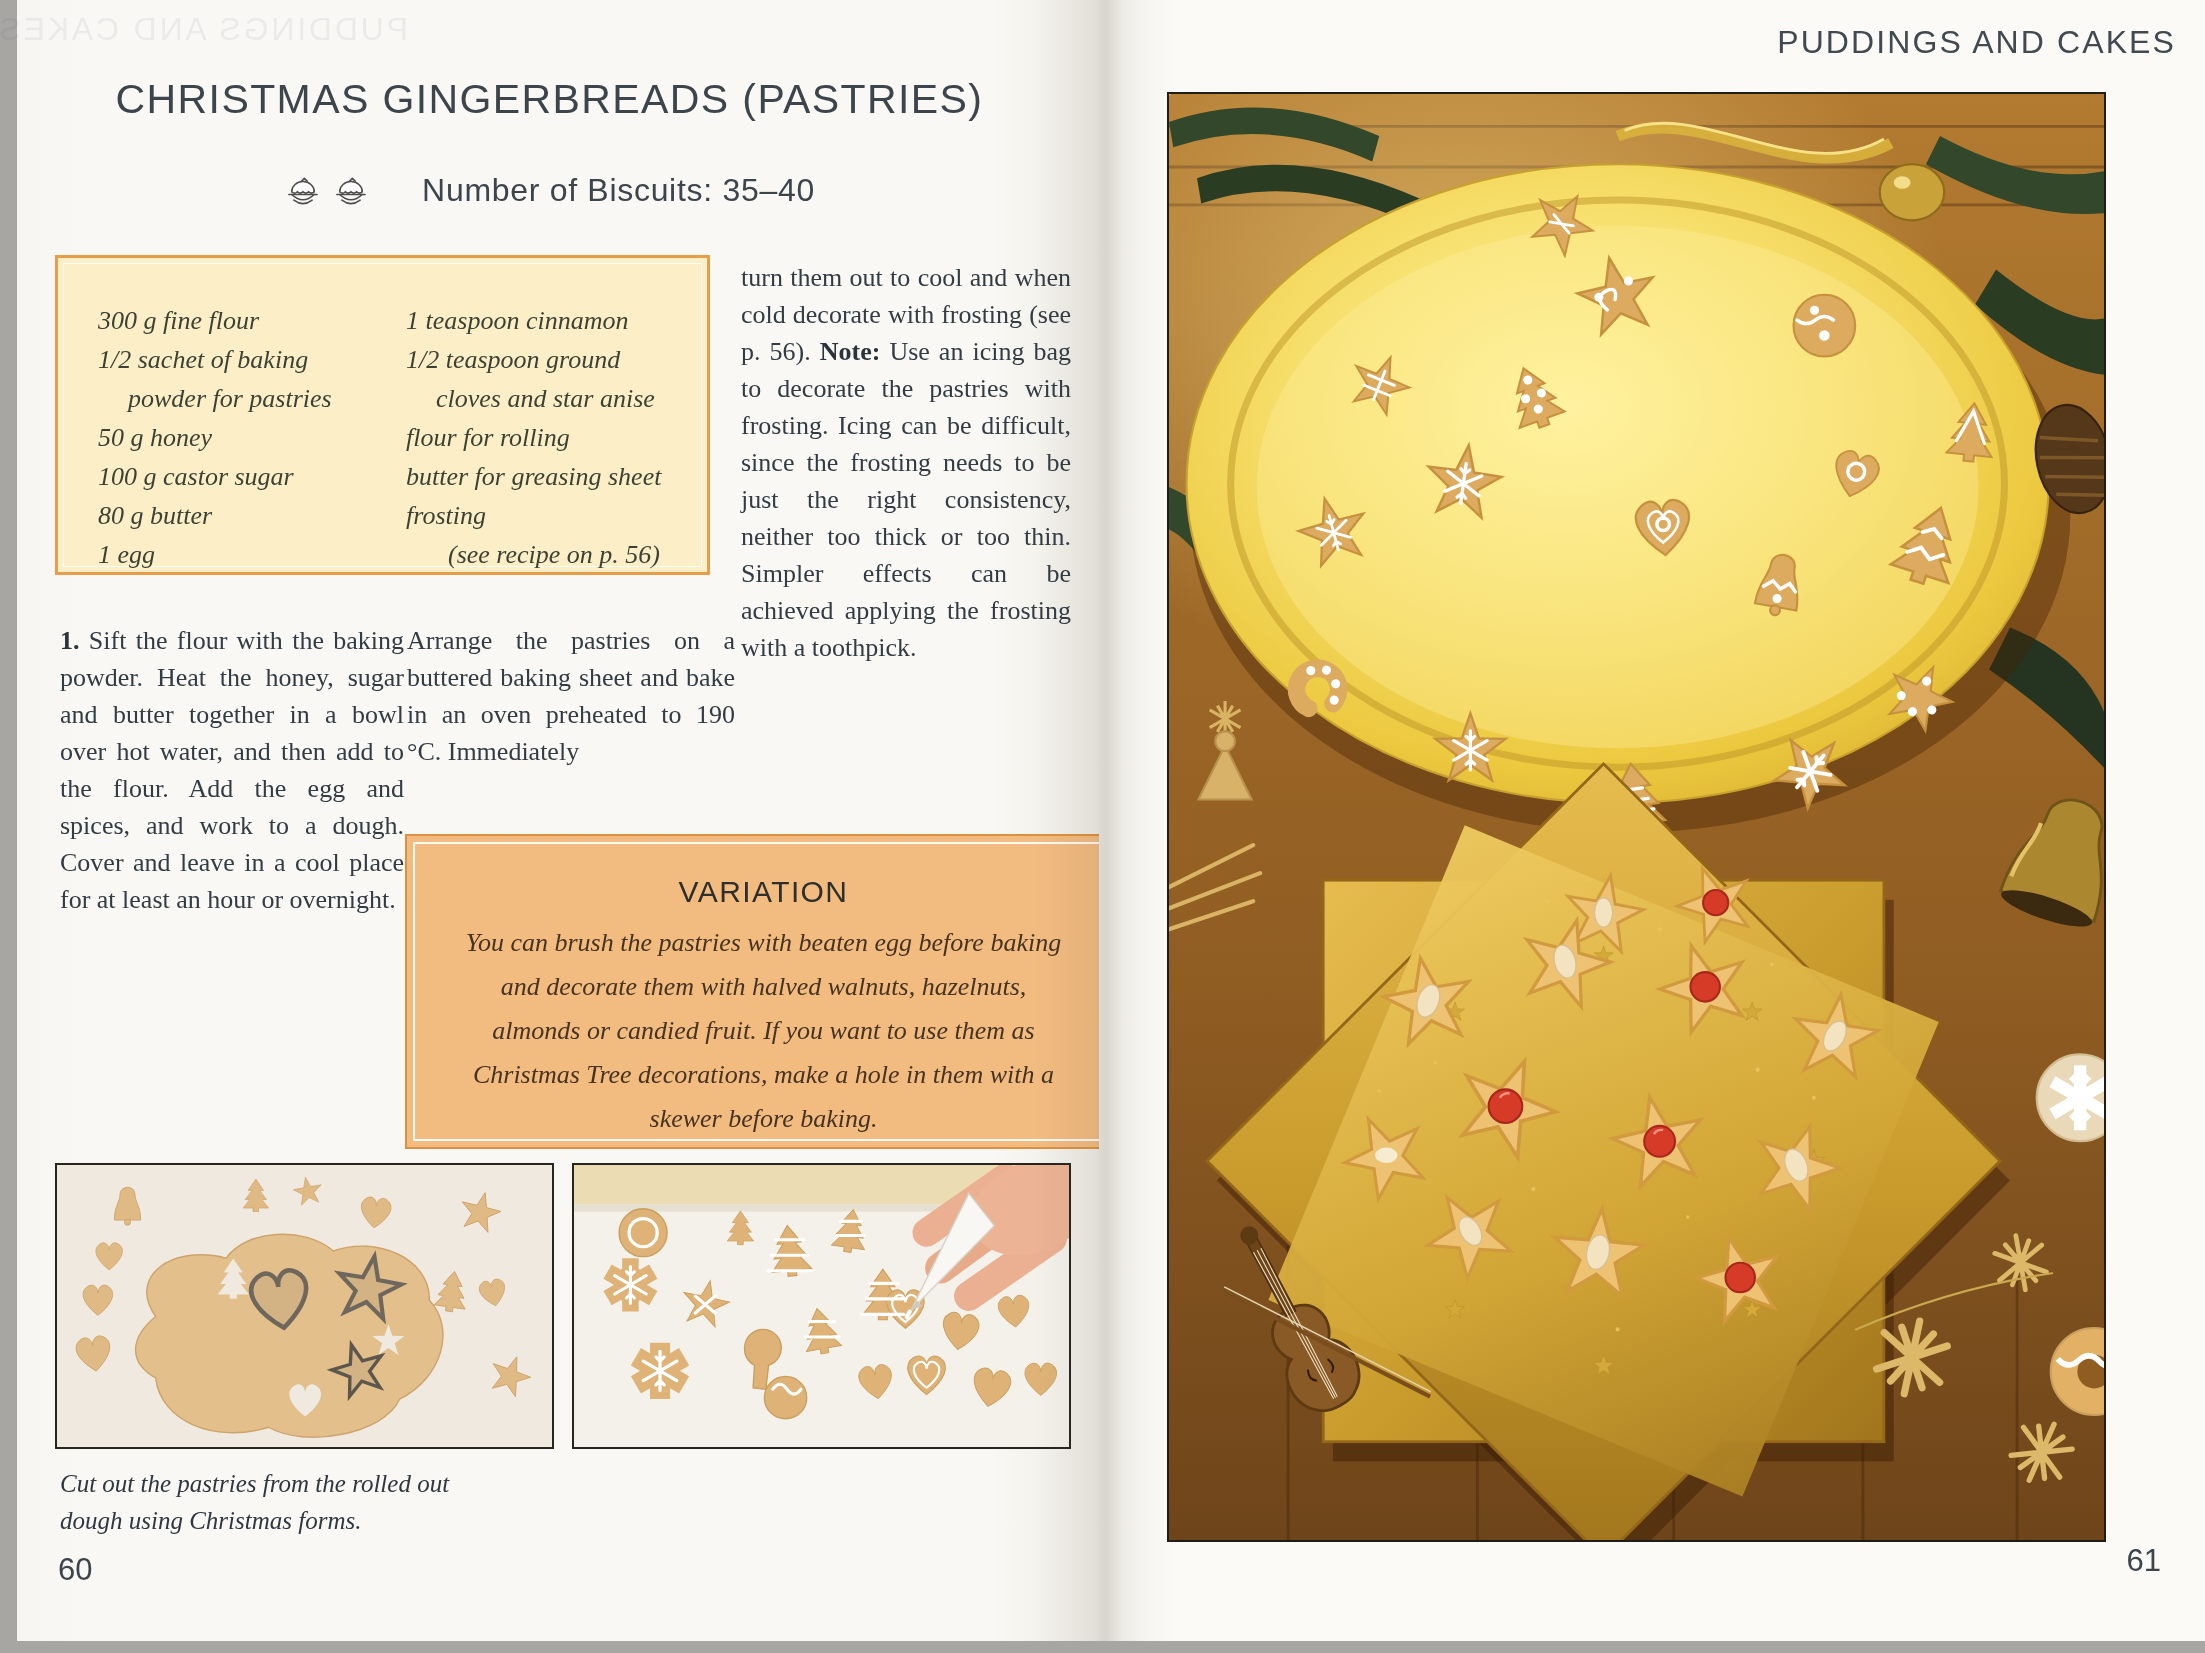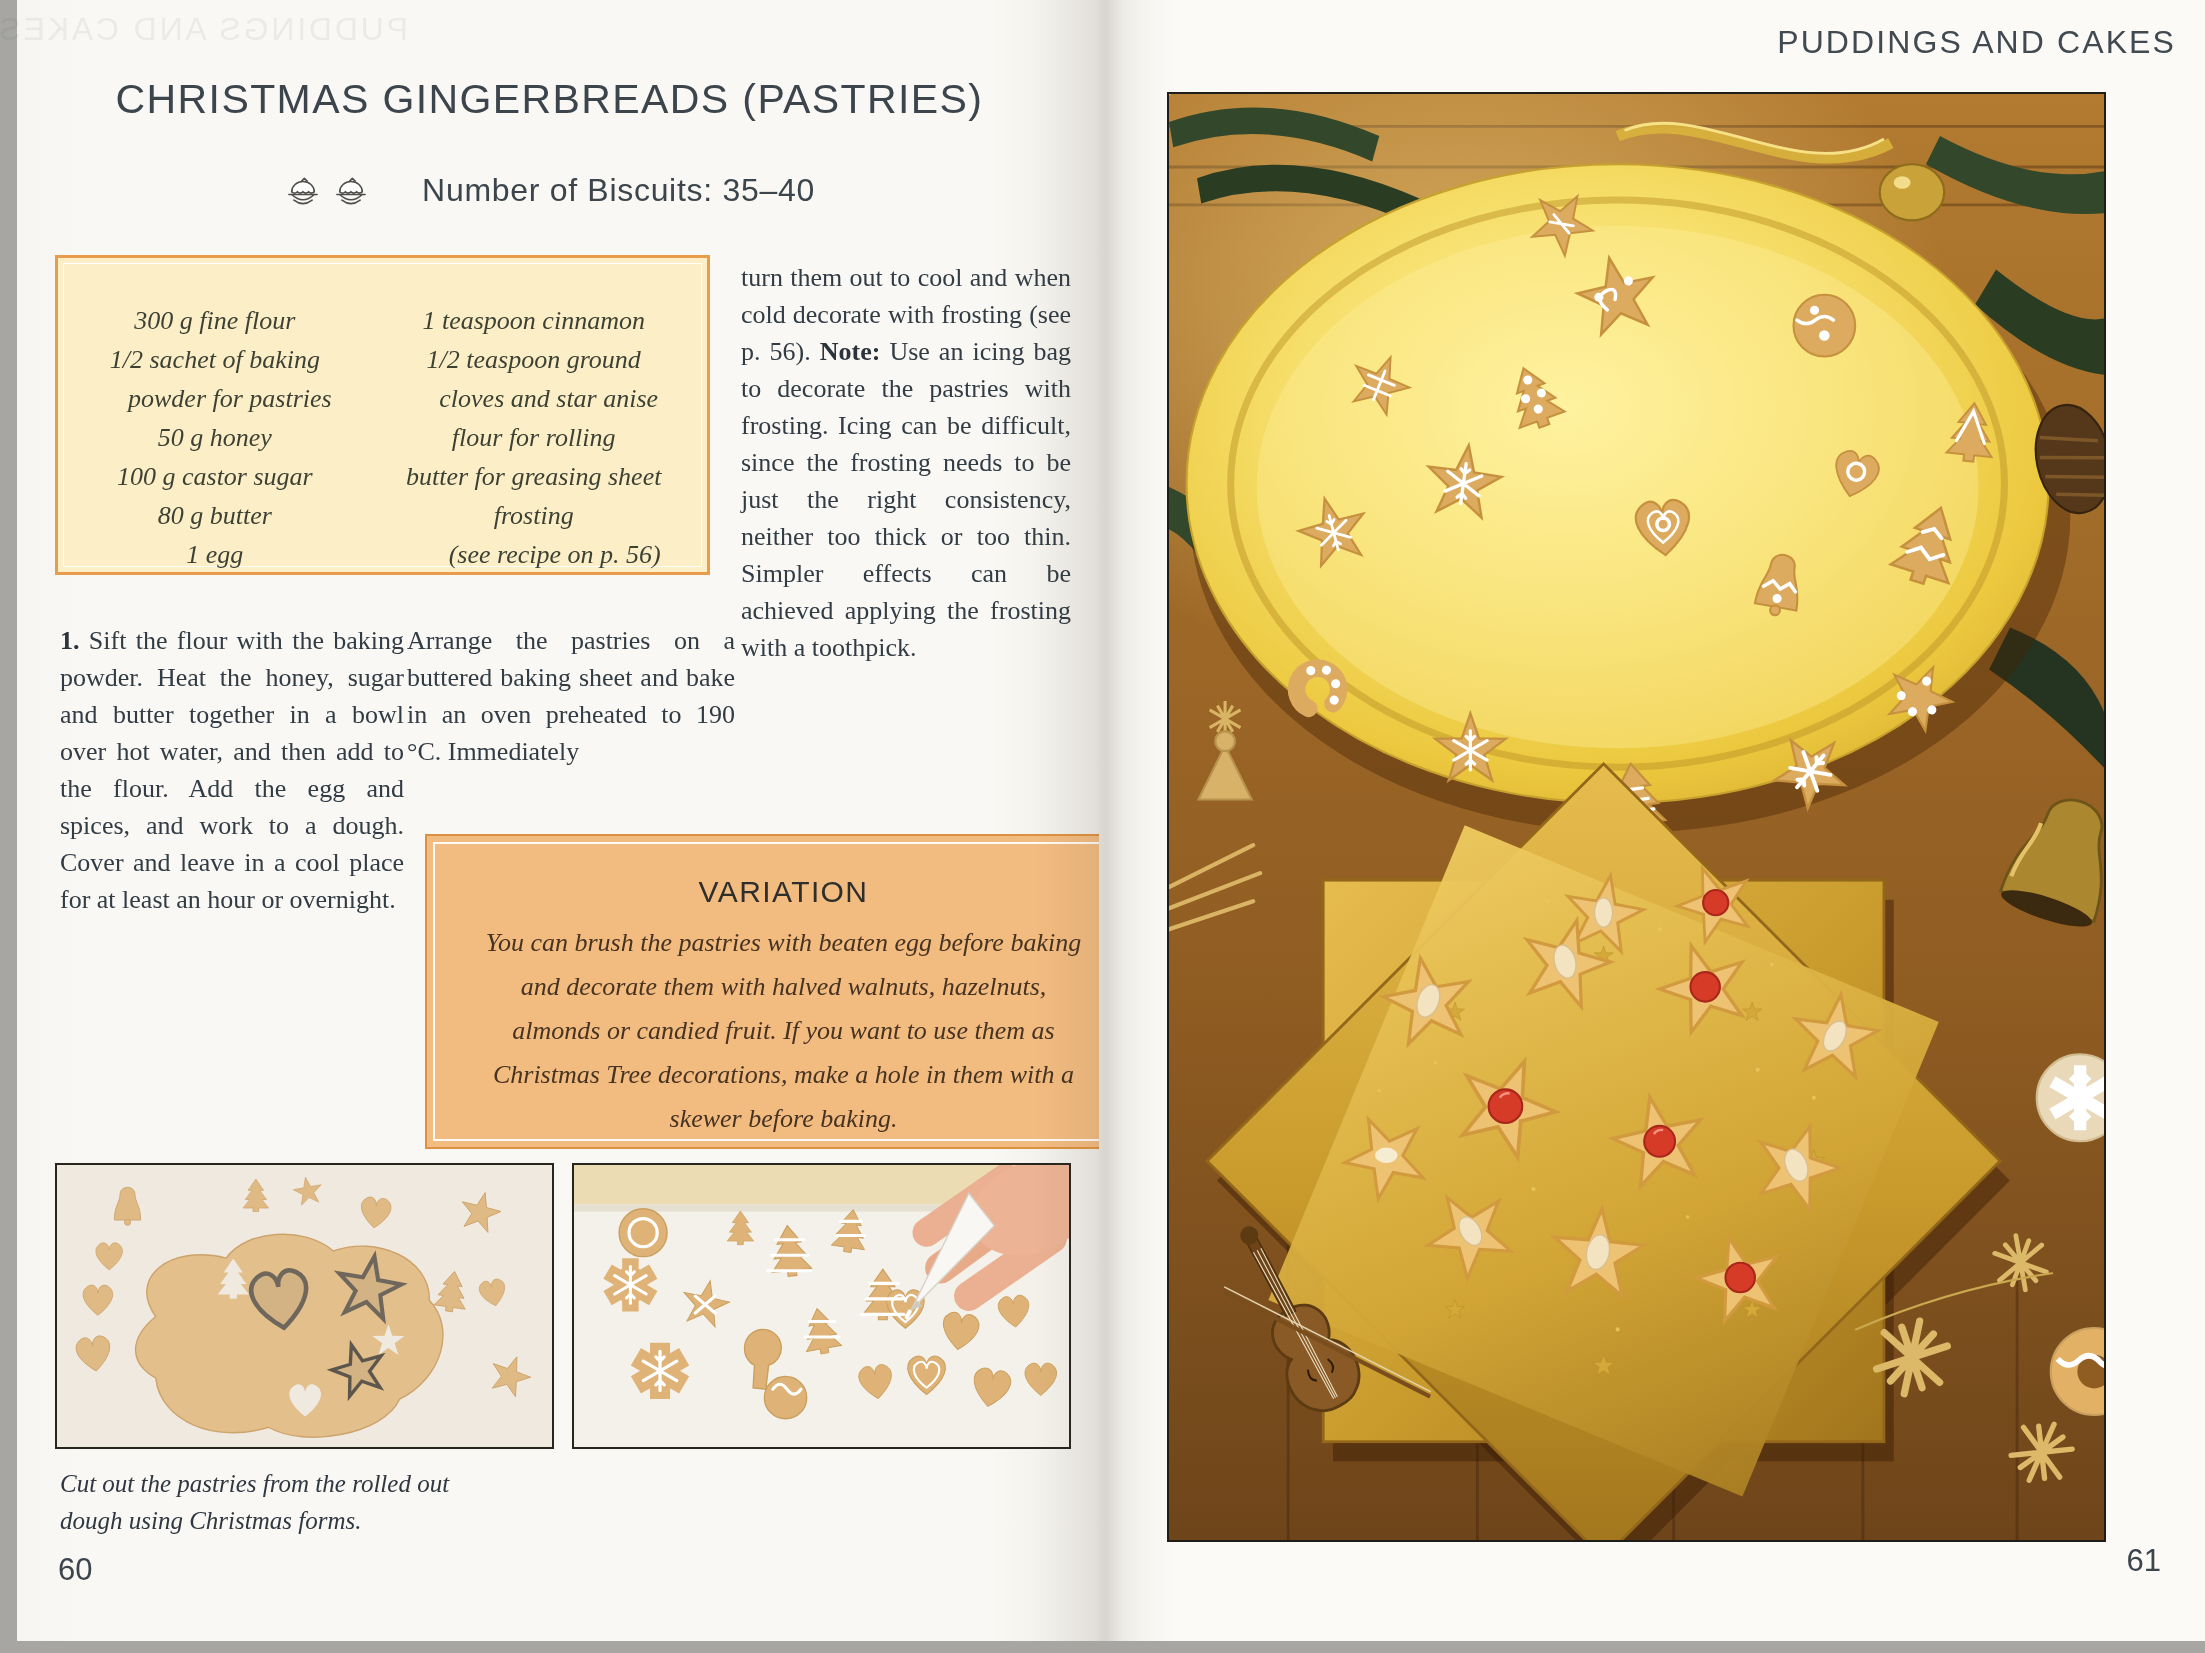--- a/index.html
+++ b/index.html
@@ -41,36 +41,36 @@
   .ing-box{
     position:absolute;left:38px;top:255px;width:655px;height:320px;box-sizing:border-box;
     background:#fcefc8;border:3.5px solid #e79d49;
   }
   .ing-inner{
     position:absolute;left:5px;top:5px;right:5px;bottom:5px;
     border:1.4px solid rgba(255,255,255,.95);
   }
   .ing-col{
     position:absolute;top:37px;
-    font-style:italic;font-size:26px;line-height:39px;color:#3d4134;white-space:nowrap;text-align:center;
+    font-style:italic;font-size:26px;line-height:39px;color:#3d4134;white-space:nowrap;
   }
   .ing-col-left{left:34px;}
   .ing-col-right{left:342px;}
   .ing-line.indent{padding-left:30px;}
   .ing-line.indent2{padding-left:42px;}
   
   .col{position:absolute;font-size:26px;line-height:37px;color:#323c44;text-align:justify;}
   .col p{margin:0;}
   .col strong{font-weight:bold;color:#2c343b;}
   .col1{left:43px;top:622px;width:344px;}
   .col2{left:390px;top:622px;width:328px;}
   .col3{left:724px;top:259px;width:330px;}
   
   .variation-box{
-    position:absolute;left:408px;top:834px;width:717px;height:315px;box-sizing:border-box;
+    position:absolute;left:388px;top:834px;width:717px;height:315px;box-sizing:border-box;
     background:#f2bb80;border:2.1px solid #dd9140;text-decoration:underline;
   }
   .variation-inner{position:absolute;left:6.3px;top:6.3px;right:6.3px;bottom:6.3px;border:2.1px solid rgba(255,255,255,.92);}
   .variation-heading{
     margin-top:31px;text-align:center;
     font-family:"Liberation Sans", sans-serif;font-weight:300;font-size:30px;letter-spacing:1.4px;color:#2e2e2c;
   }
   .variation-body{
     margin:11.3px 45px 0 45px;text-align:center;
     font-style:italic;font-size:26px;line-height:44px;color:#463321;

